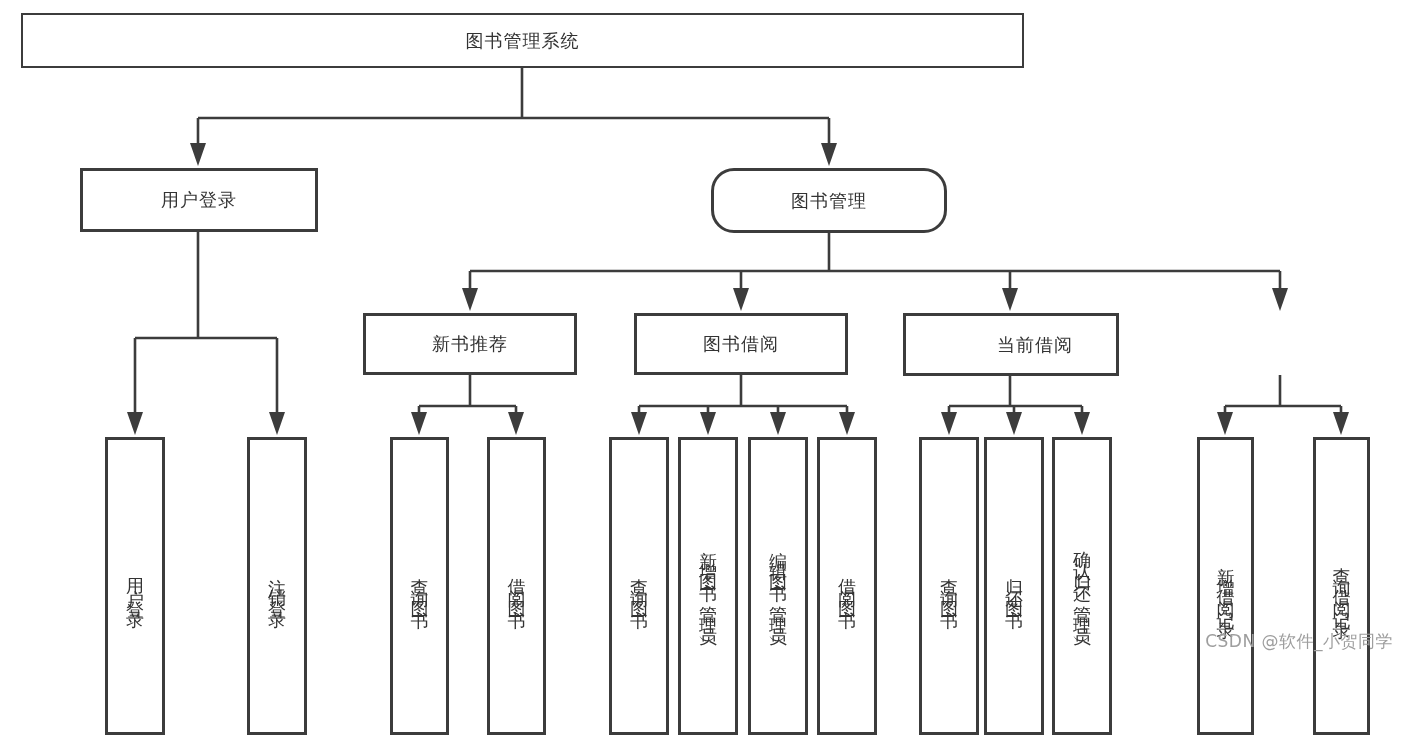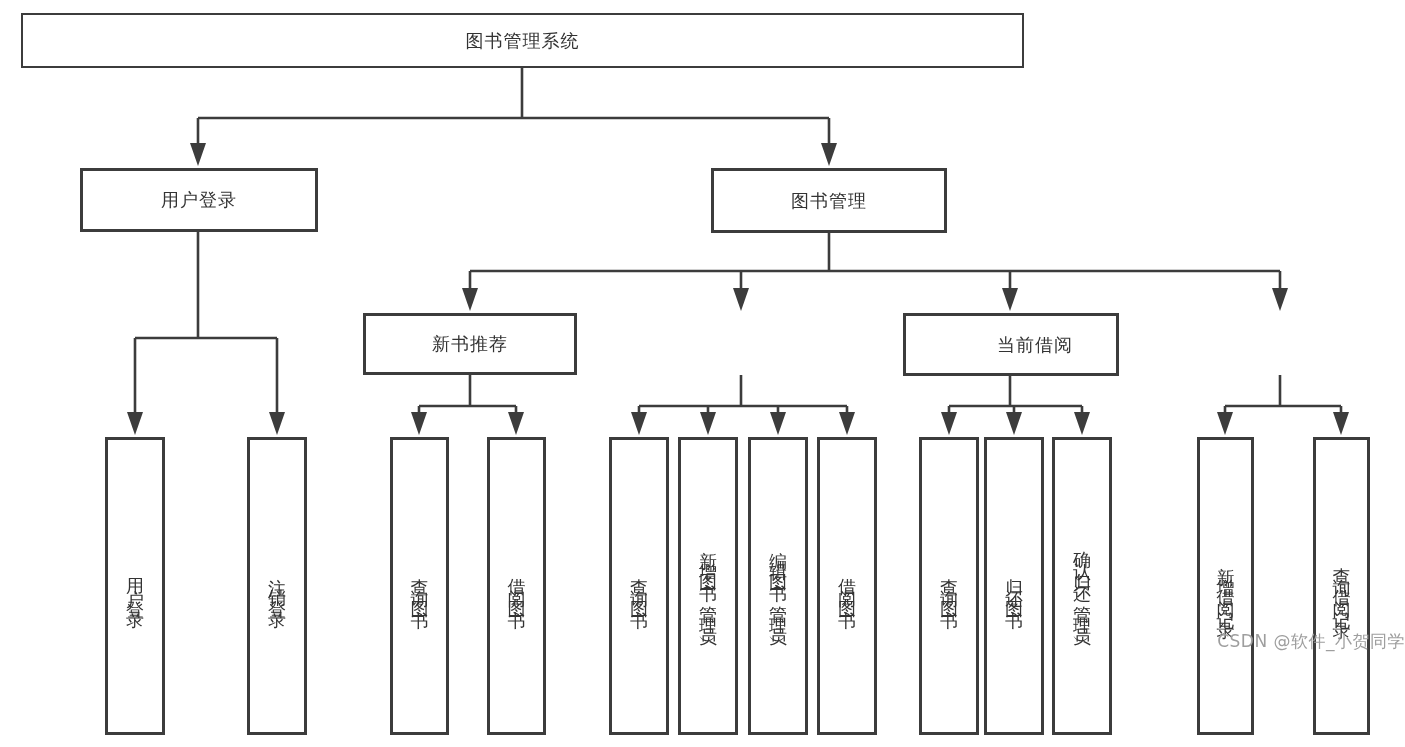--- a/index.html
+++ b/index.html
@@ -59,21 +59,21 @@
   .leaf-node .vtext {
     writing-mode: vertical-rl;
     font-size: 18px;
     letter-spacing: 11px;
     line-height: 1.1;
     color: var(--text);
     white-space: nowrap;
   }
   .watermark {
     position: absolute;
-    right: 0; bottom: 8px;
+    right: 12px; bottom: 8px;
     font-size: 17px;
     color: var(--watermark);
     letter-spacing: 0.5px;
   }
 </style>
 </head>
 <body>
 
 <div class="canvas">
 
@@ -113,26 +113,29 @@
     <path class="arrowhead" d="M1341 435 L1333 412 L1349 412 Z"></path>
   </svg>
 
   <div class="node root-node">
     <span>图书管理系统</span>
   </div>
 
   <div class="node branch-node" style="left:80px; top:168px; width:238px; height:64px;">
     <span>用户登录</span>
   </div>
-  <div class="node branch-node" style="left:711px; top:168px; width:236px; height:65px;">
+  <div class="node branch-node" style="left:711px; top:168px; width:236px; height:65px;border-radius:23px;">
     <span>图书管理</span>
   </div>
 
   <div class="node branch-node" style="left:363px; top:313px; width:214px; height:62px;font-family:Liberation Mono, monospace;">
     <span>新书推荐</span>
+  </div>
+  <div class="node branch-node" style="left:634px; top:313px; width:214px; height:62px;">
+    <span>图书借阅</span>
   </div>
   <div class="node branch-node" style="left:903px; top:313px; width:216px; height:63px;padding-left:48px;">
     <span>当前借阅</span>
   </div>
 
   <div class="node leaf-node" style="left:105px; width:60px;">
     <span class="vtext">用户登录</span>
   </div>
   <div class="node leaf-node" style="left:247px; width:60px;">
     <span class="vtext">注销登录</span>

